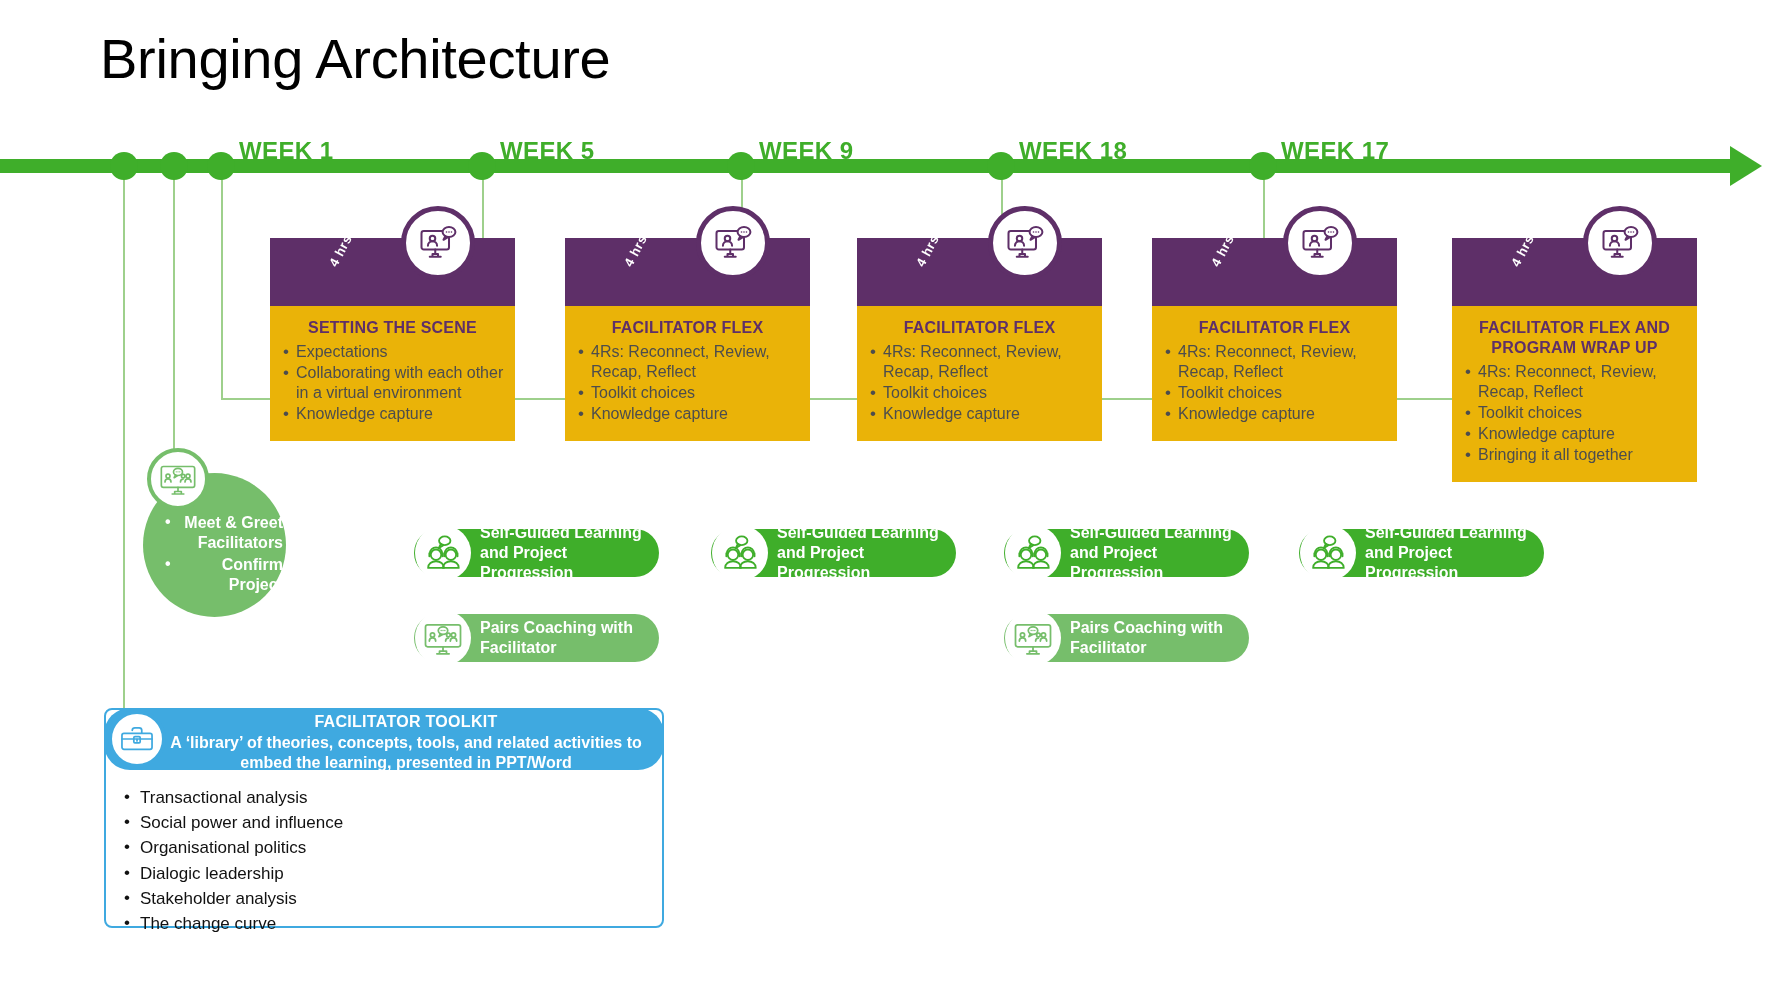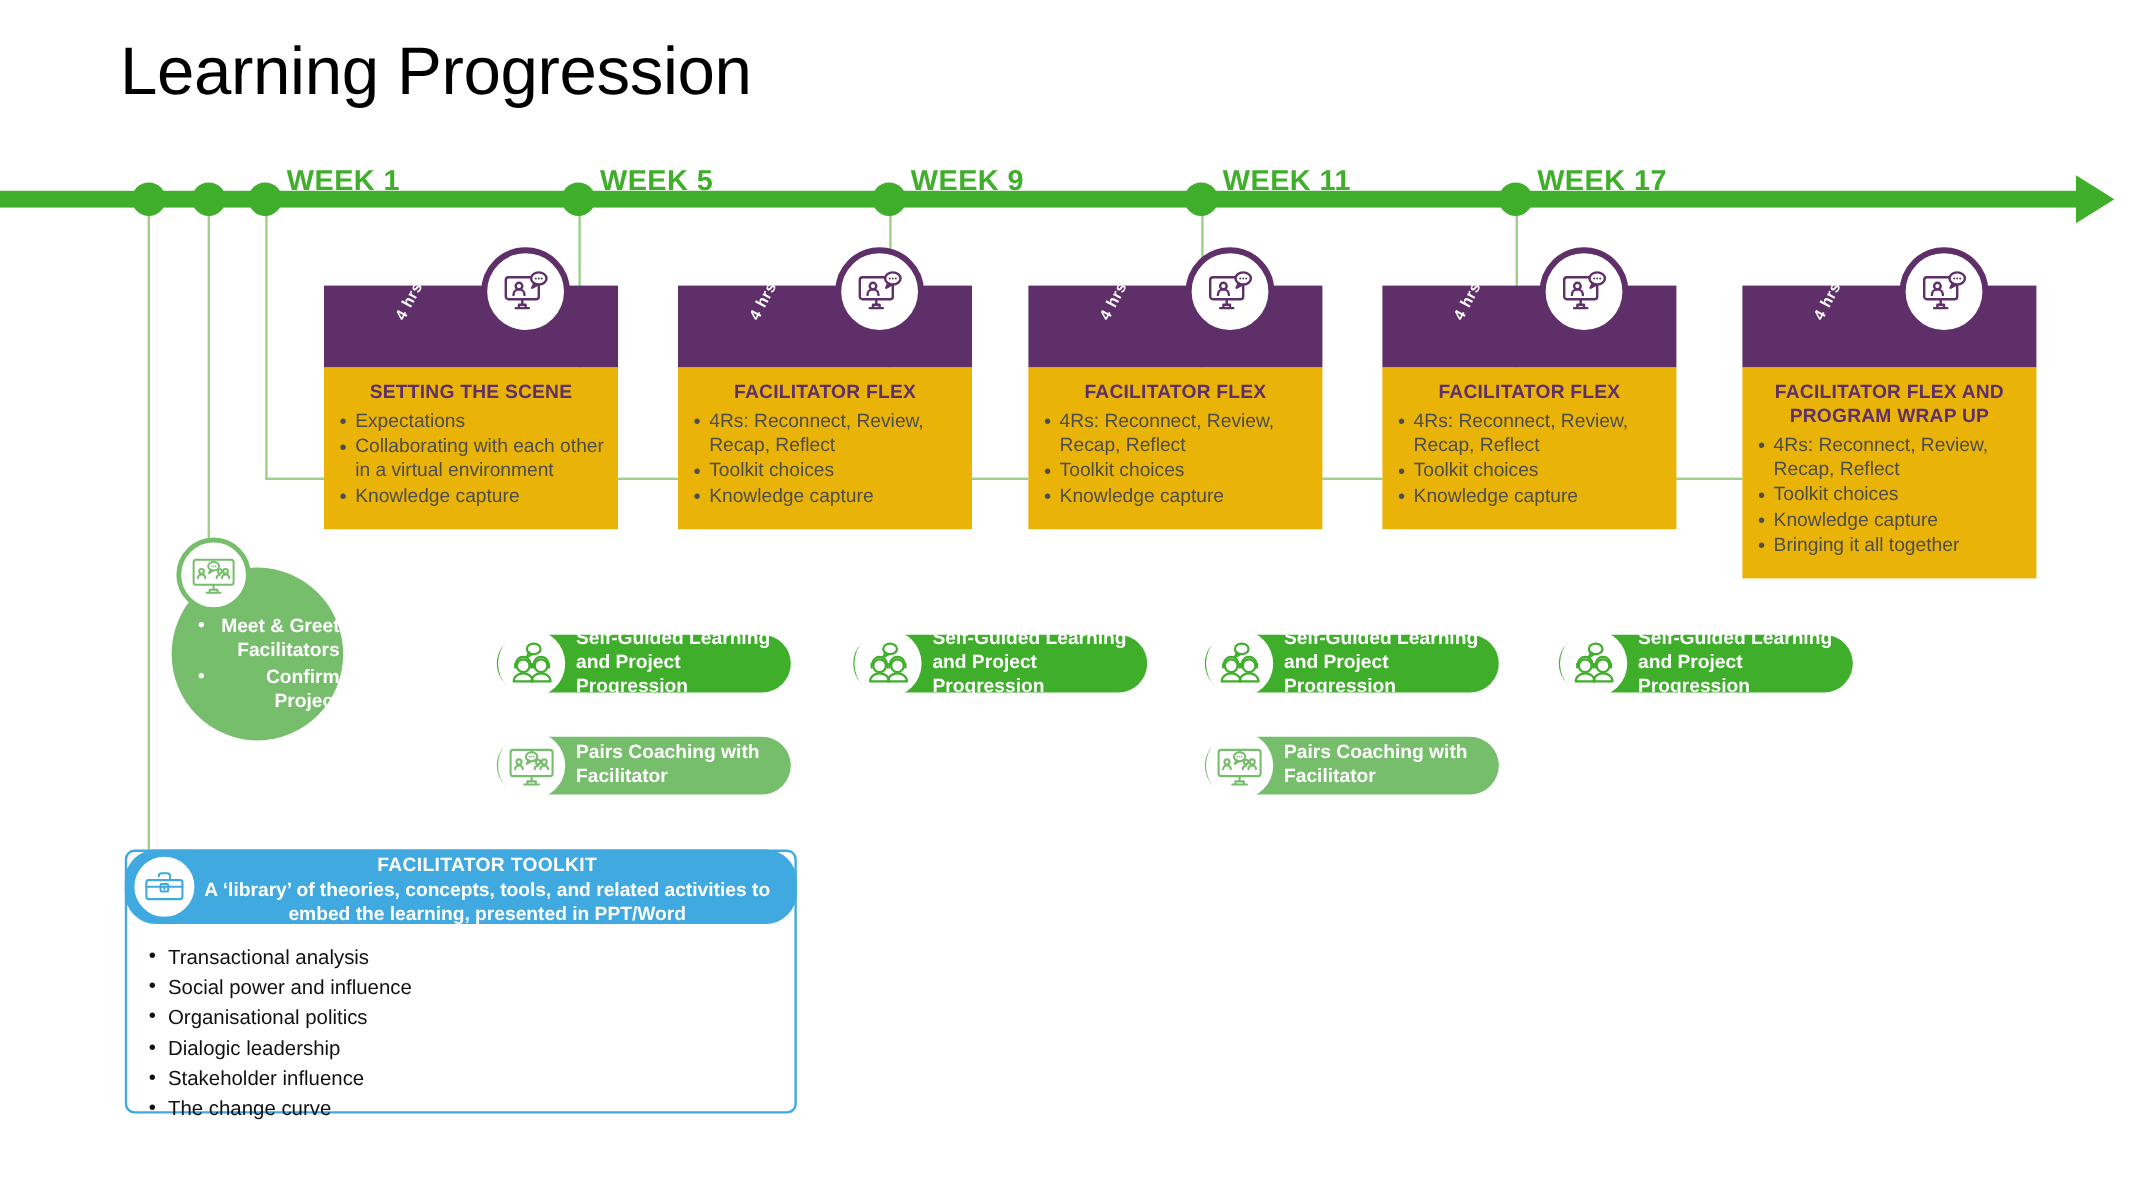--- a/index.html
+++ b/index.html
@@ -166,21 +166,21 @@
   }
   .tk-col li:before{
     content:"•";position:absolute;left:2px;top:-1px;color:#111111;
   }
 </style>
 </head>
 <body>
 
 <div class="stage">
 
-  <div id="page-title">Learning Progression</div>
+  <div id="page-title">Bringing Architecture</div>
 
   <div id="stems">
       <div class="stem" style="left: 123px; top: 166px; height: 552px;"></div>
       <div class="stem" style="left: 173px; top: 166px; height: 313px;"></div>
       <div class="stem" style="left: 221px; top: 166px; height: 233px;"></div>
       <div class="stem-h" style="left: 221px; top: 398px; width: 49px;"></div>
       <div class="stem" style="left: 482px; top: 166px; height: 233px;"></div>
       <div class="stem-h" style="left: 482px; top: 398px; width: 83px;"></div>
       <div class="stem" style="left: 741px; top: 166px; height: 233px;"></div>
       <div class="stem-h" style="left: 741px; top: 398px; width: 116px;"></div>
@@ -196,21 +196,21 @@
     <div id="timeline-markers">
         <div class="tl-dot" style="left: 124px;"></div>
         <div class="tl-dot" style="left: 174px;"></div>
         <div class="tl-dot" style="left: 221px;"></div>
         <div class="tl-label" style="left: 239px;">WEEK 1</div>
         <div class="tl-dot" style="left: 482px;"></div>
         <div class="tl-label" style="left: 500px;">WEEK 5</div>
         <div class="tl-dot" style="left: 741px;"></div>
         <div class="tl-label" style="left: 759px;">WEEK 9</div>
         <div class="tl-dot" style="left: 1001px;"></div>
-        <div class="tl-label" style="left: 1019px;">WEEK 11</div>
+        <div class="tl-label" style="left: 1019px;">WEEK 18</div>
         <div class="tl-dot" style="left: 1263px;"></div>
         <div class="tl-label" style="left: 1281px;">WEEK 17</div>
       </div>
   </div>
 
   <div id="cards">
       <div class="card" style="left: 270px; top: 238px;">
         <div class="card-head">
           <div class="card-hrs">4 hrs</div>
           <div class="card-icon">
@@ -482,17 +482,17 @@
     </div>
   <div id="toolkit-head-text">
     <div id="toolkit-title">FACILITATOR TOOLKIT</div>
     <div id="toolkit-sub">A ‘library’ of theories, concepts, tools, and related activities to embed the learning, presented in PPT/Word</div>
   </div>
   <ul class="tk-col left">
       <li>Transactional analysis</li>
       <li>Social power and influence</li>
       <li>Organisational politics</li>
       <li>Dialogic leadership</li>
-      <li>Stakeholder influence</li>
+      <li>Stakeholder analysis</li>
       <li>The change curve</li>
     </ul>
 
 </div>
 
 </body></html>

